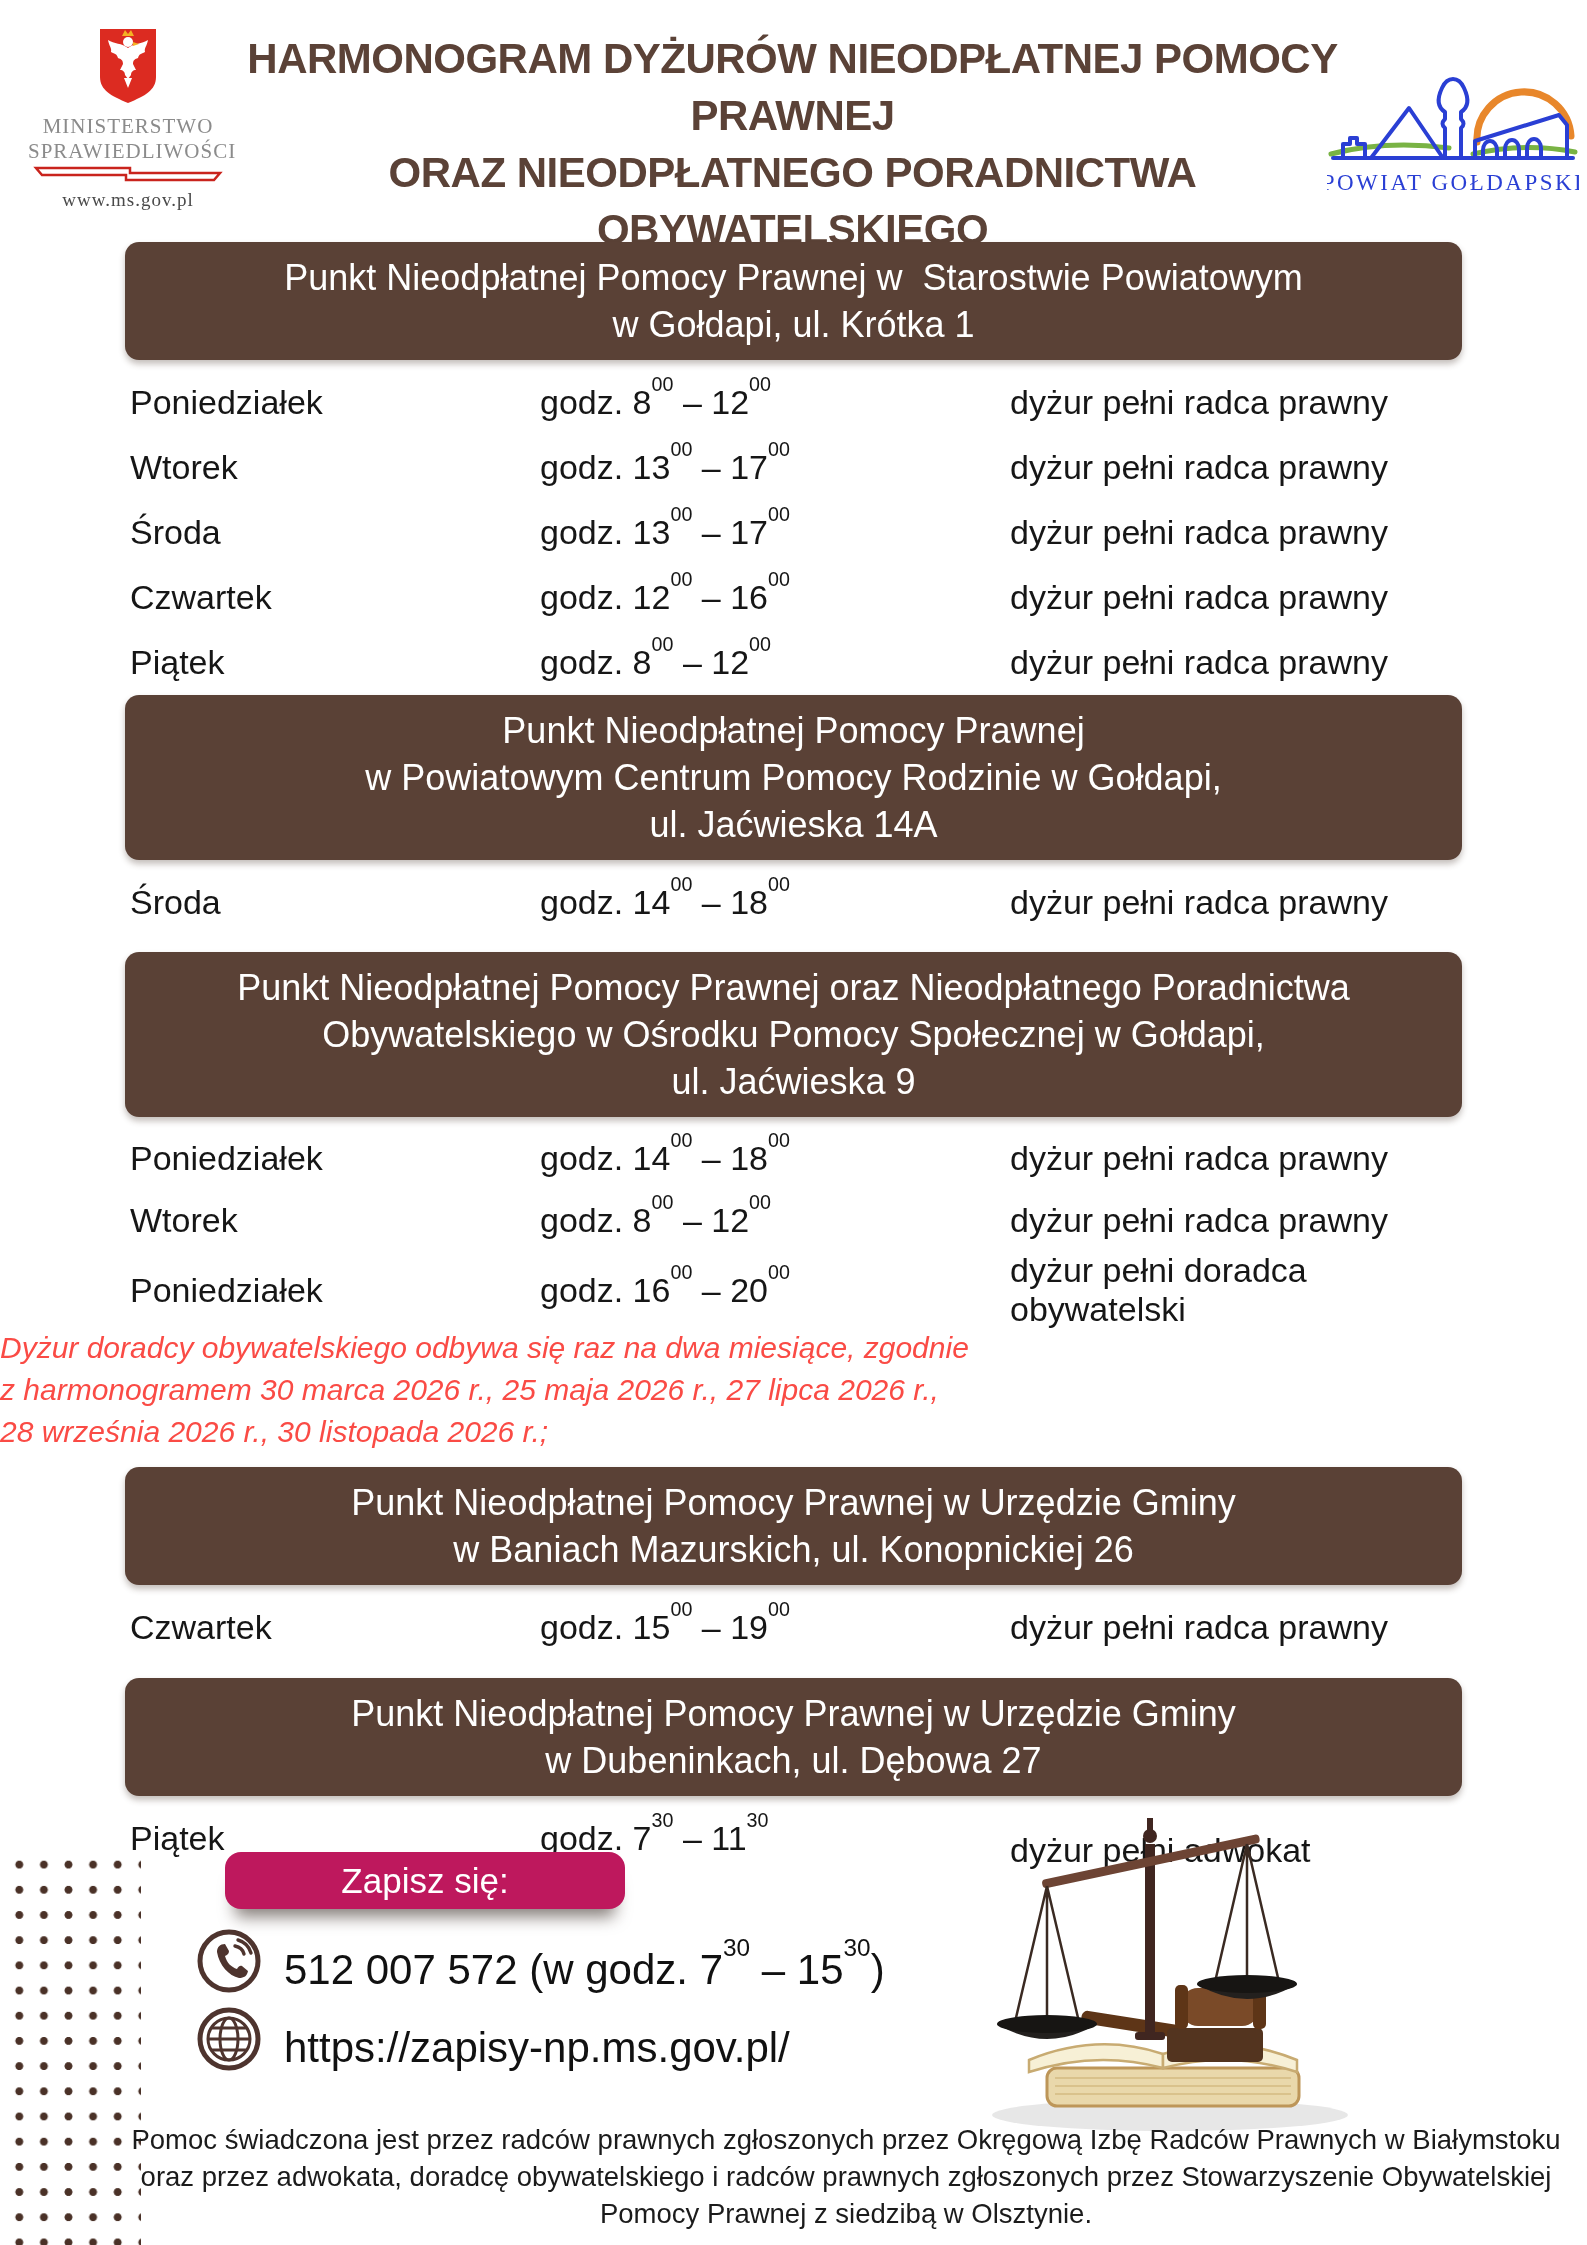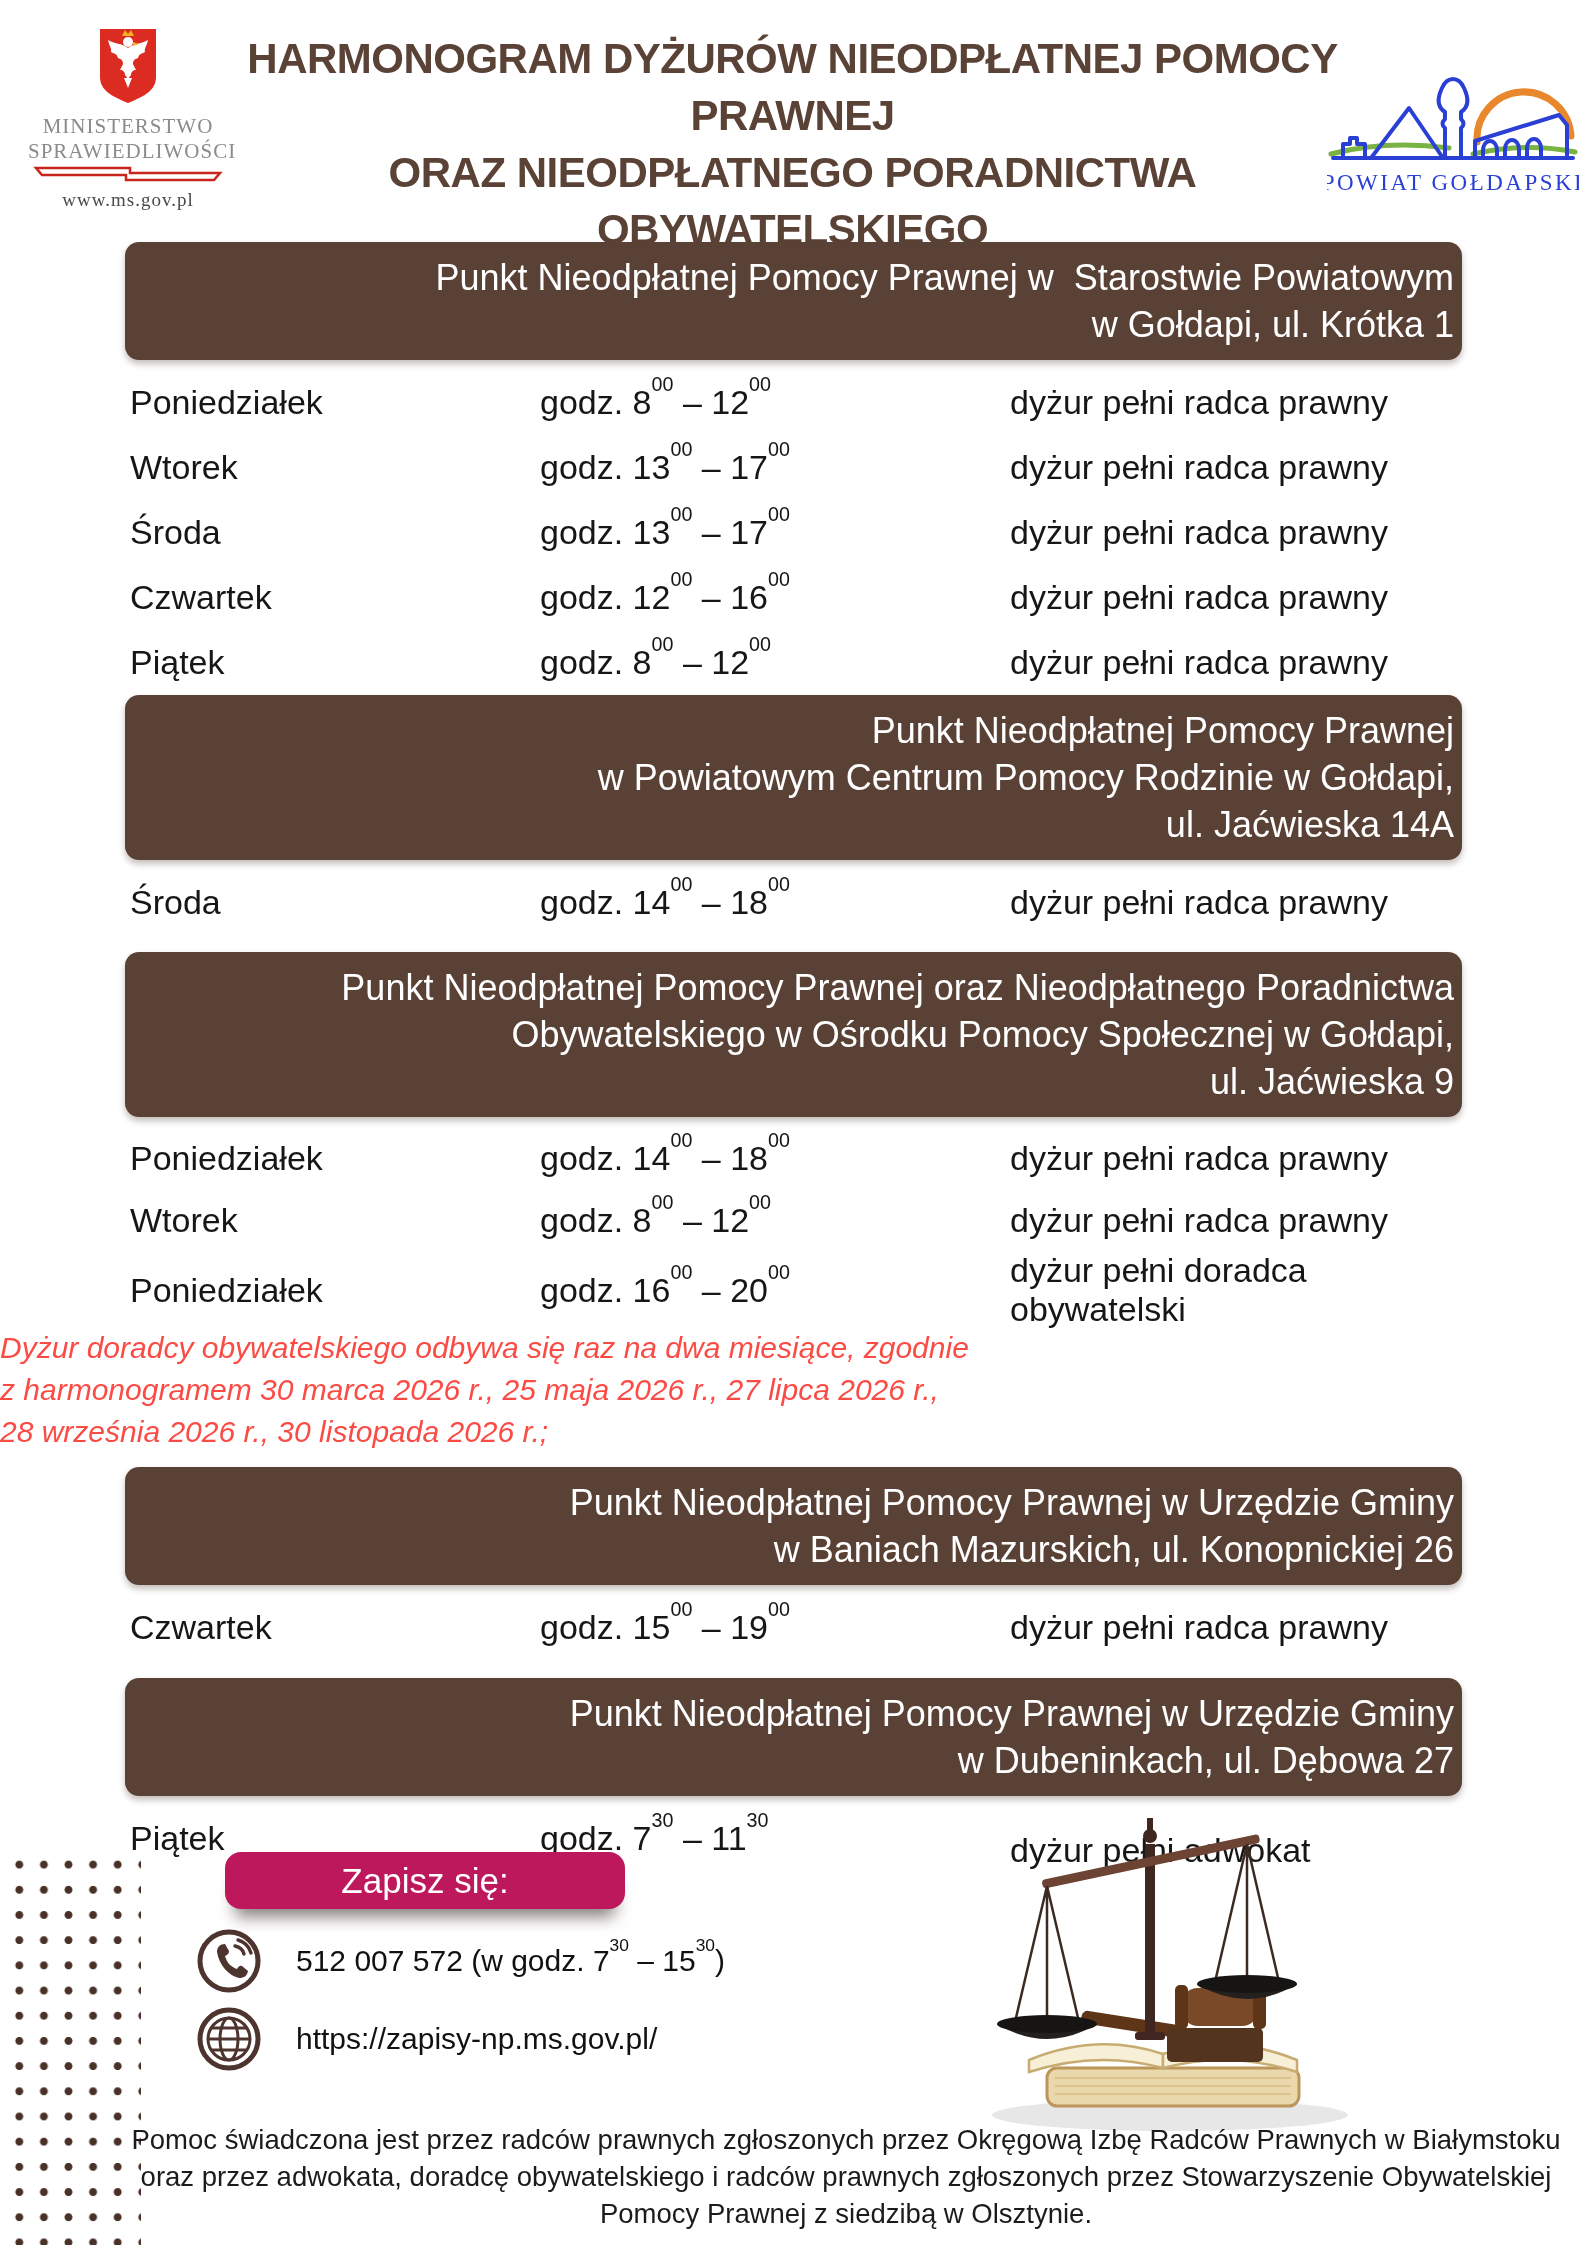--- a/index.html
+++ b/index.html
@@ -11,37 +11,37 @@
   .ministry { position:absolute; left:28px; top:26px; width:200px; text-align:center; }
   .ministry svg { display:block; margin:0 auto; }
   .ministry-name { font-family:"Liberation Serif", serif; color:#8b8b8b; font-size:21px; line-height:25px; letter-spacing:1px; margin-top:8px; white-space:nowrap; }
   .ministry-url { font-family:"Liberation Serif", serif; color:#4a4a4a; font-size:19px; letter-spacing:1px; margin-top:5px; }
   .main-title { position:absolute; left:195px; top:30px; width:1195px; text-align:center;
     color:#5b4237; font-weight:700; font-size:42px; line-height:57px; letter-spacing:-0.5px; }
   .county { position:absolute; right:4px; top:38px; width:260px; text-align:center; }
 
   
   .content { position:absolute; top:242px; left:0; width:100%; }
-  .bar { margin:0 125px; background:#5a4136; border-radius:14px; color:#ffffff; text-align:right;
+  .bar { margin:0 125px; background:#5a4136; border-radius:14px; color:#ffffff; text-align:center;
     font-size:36px; font-weight:300; line-height:47px; padding:12px 8px;
     box-shadow:0 4px 6px rgba(60,40,30,0.30); }
   .bar-line { white-space:pre-wrap; }
   .mt14 { margin-top:14px; } .mt17 { margin-top:17px; } .mt18 { margin-top:18px; } .mt8 { margin-top:8px; }
   .rows { margin:10px 130px 0 130px; }
   .row { display:grid; grid-template-columns:410px 470px 1fr; align-items:center; height:65px; font-size:34px; color:#161616; }
   .rows.tight .row { height:62px; }
   .time sup, .phone-text sup { font-size:0.58em; position:relative; top:-0.52em; letter-spacing:0; }
   .duty-low { position:relative; top:12px; }
   .note { margin-top:14px; text-align:left; font-style:italic; color:#fa4b45; font-size:30px; line-height:42px; }
 
   
   .signup-pill { position:absolute; left:225px; top:1852px; width:400px; height:57px; background:#be185d;
     border-radius:16px; color:#fff; font-size:35px; font-weight:300; display:flex; align-items:center; justify-content:center;
     box-shadow:0 18px 16px -10px rgba(40,25,18,0.55); }
-  .contact-row { position:absolute; display:flex; align-items:center; gap:34px; font-size:30px; color:#111; }
+  .contact-row { position:absolute; display:flex; align-items:flex-end; gap:22px; font-size:42px; color:#111; }
   .contact-phone { left:196px; top:1928px; }
   .contact-web { left:196px; top:2006px; }
 
   
   .scales { position:absolute; left:985px; top:1810px; }
   .dots { position:absolute; left:3px; top:1848px; width:138px; height:397px;
     background-image:radial-gradient(circle, #4a3127 3.6px, rgba(0,0,0,0) 4.3px);
     background-size:24.6px 25.2px; background-position:4px 4px; }
 
   

